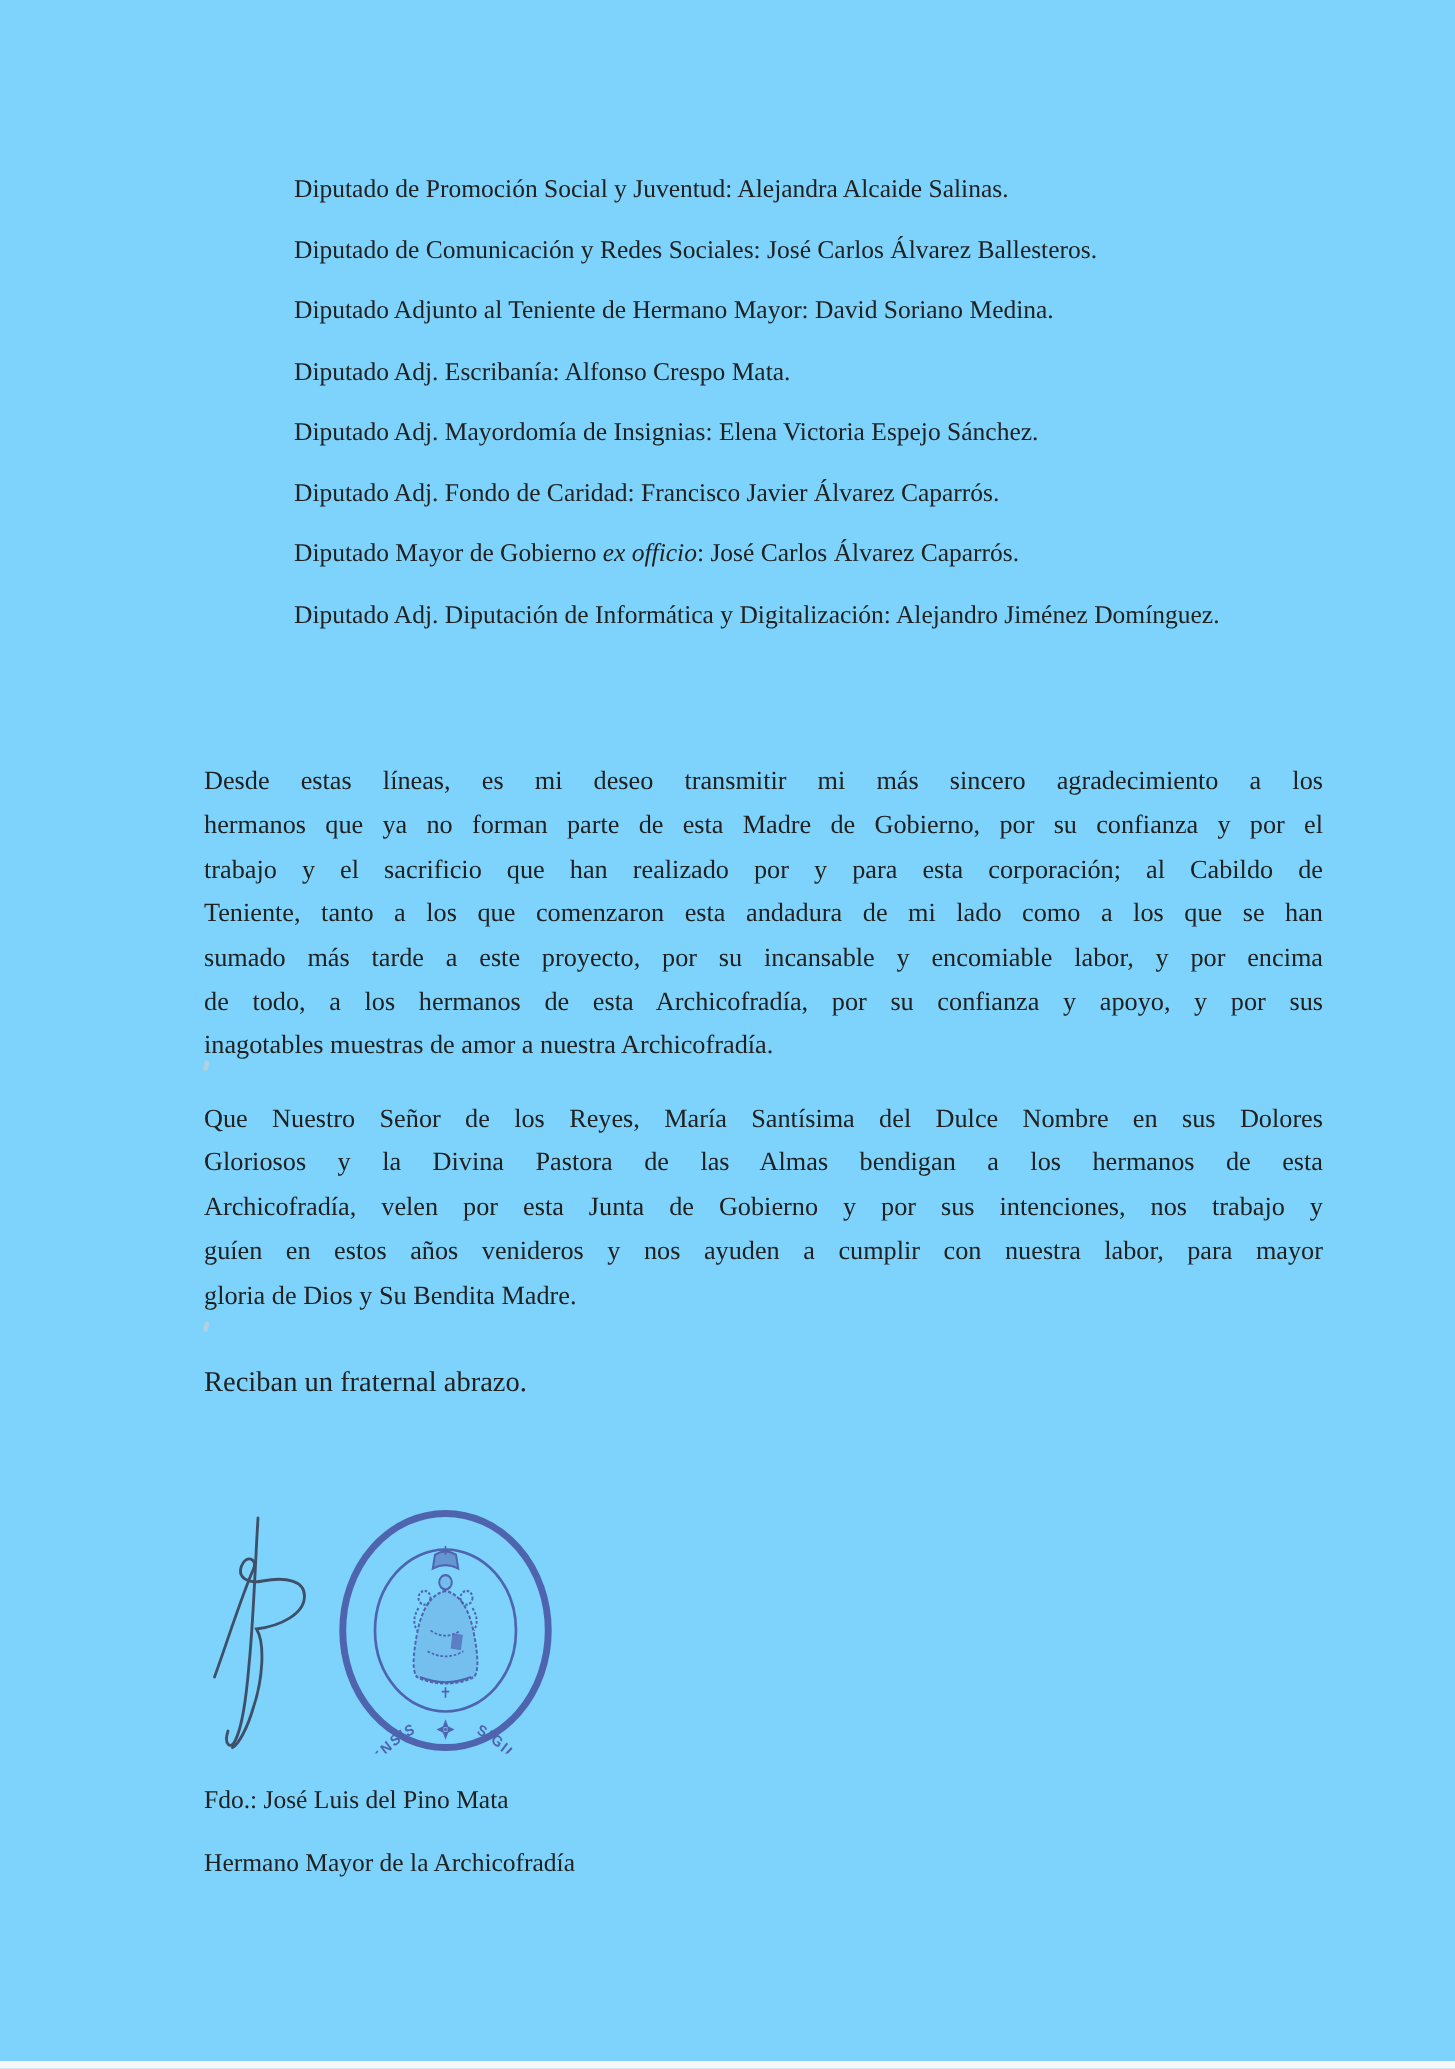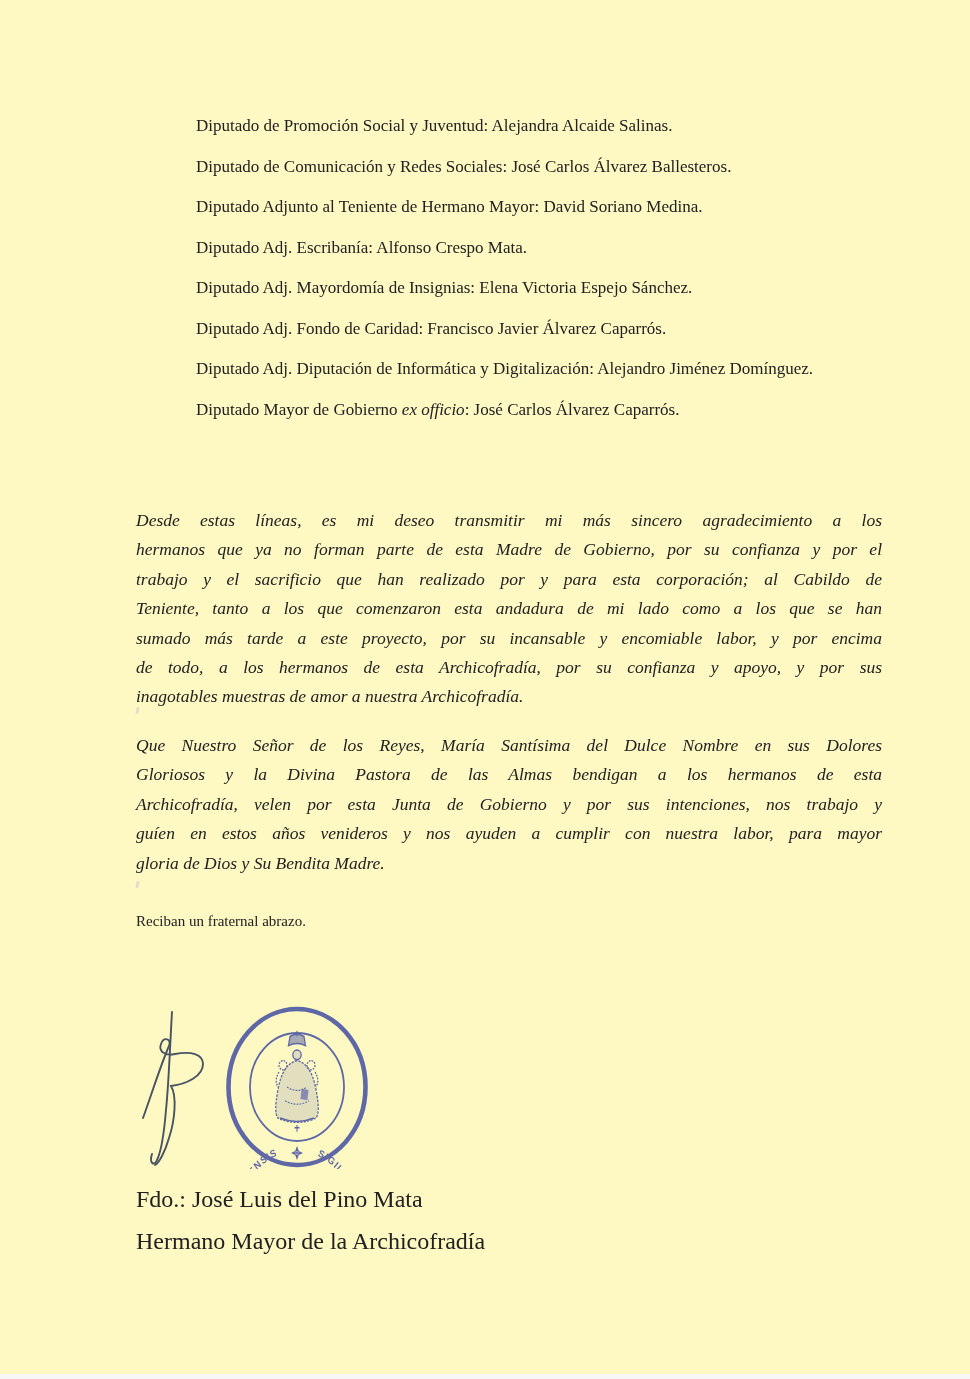--- a/index.html
+++ b/index.html
@@ -1,56 +1,56 @@
 <!DOCTYPE html>
 <html style="--seal: #4a55a4;"><head>
 <meta charset="utf-8">
 <style>
   html,body { margin:0; padding:0; background:#ffffff; }
   .page {
-    position:relative; width:970px; height:1379px; background:#fef9c3;
+    position:relative; width:970px; height:1379px; background:#7dd3fc;
     font-family:"Liberation Serif", serif; color:#212121; overflow:hidden;
   }
   .officials { position:absolute; left:196px; top:106px; }
   .officials p { margin:0; font-size:17px; line-height:40.5px; white-space:nowrap; }
   .officials .it { font-style:italic; }
   .para { position:absolute; left:136px; width:746px; font-size:17.5px; line-height:29.4px; }
-  .para .jline { text-align:justify; text-align-last:justify;font-style:italic; }
+  .para .jline { text-align:justify; text-align-last:justify; }
   .para .jline.last { text-align:center; text-align-last:left; }
   #para-gratitude { top:506px; }
   #para-blessing  { top:731px; }
-  .closing { position:absolute; left:136px; top:907px; font-size:15px; line-height:29.4px; }
+  .closing { position:absolute; left:136px; top:907px; font-size:19px; line-height:29.4px; }
   .stray { position:absolute; left:136px; width:3px; height:7px; background:#d0d0d0;
            opacity:.65; transform:rotate(12deg); border-radius:2px; }
   #stray1 { top:707px; } #stray2 { top:881px; }
   .sig-svg  { position:absolute; left:125px; top:1000px; }
   .seal-svg { position:absolute; left:222px; top:1005px; }
   .seal-stroke { stroke:var(--seal,#4a55a4); fill:none; }
   .seal-fill   { fill:var(--seal,#4a55a4); }
   .ringtext { font-family:"Liberation Sans", sans-serif; font-weight:bold;
               font-size:9px; letter-spacing:0.9px; fill:var(--seal,#4a55a4); }
-  .footer-line { position:absolute; left:136px; font-size:24px; line-height:29.4px; white-space:nowrap; }
+  .footer-line { position:absolute; left:136px; font-size:17px; line-height:29.4px; white-space:nowrap; }
   #fdo-line   { top:1185px; }
   #title-line { top:1227px; }
   .bottom-edge { position:absolute; left:0; bottom:0; width:970px; height:5px; background:#f7f7f8; }
 </style>
 </head>
 <body>
 
 <div class="page">
 
   <div class="officials">
     <p>Diputado de Promoción Social y Juventud: Alejandra Alcaide Salinas.</p>
     <p>Diputado de Comunicación y Redes Sociales: José Carlos Álvarez Ballesteros.</p>
     <p>Diputado Adjunto al Teniente de Hermano Mayor: David Soriano Medina.</p>
     <p>Diputado Adj. Escribanía: Alfonso Crespo Mata.</p>
     <p>Diputado Adj. Mayordomía de Insignias: Elena Victoria Espejo Sánchez.</p>
     <p>Diputado Adj. Fondo de Caridad: Francisco Javier Álvarez Caparrós.</p>
+    <p><span>Diputado Mayor de Gobierno </span><span class="it">ex officio</span><span>: José Carlos Álvarez Caparrós.</span></p>
     <p>Diputado Adj. Diputación de Informática y Digitalización: Alejandro Jiménez Domínguez.</p>
-    <p><span>Diputado Mayor de Gobierno </span><span class="it">ex officio</span><span>: José Carlos Álvarez Caparrós.</span></p>
   </div>
 
   <div class="para" id="para-gratitude">
       <div class="jline">Desde estas líneas, es mi deseo transmitir mi más sincero agradecimiento a los</div>
       <div class="jline">hermanos que ya no forman parte de esta Madre de Gobierno, por su confianza y por el</div>
       <div class="jline">trabajo y el sacrificio que han realizado por y para esta corporación; al Cabildo de</div>
       <div class="jline">Teniente, tanto a los que comenzaron esta andadura de mi lado como a los que se han</div>
       <div class="jline">sumado más tarde a este proyecto, por su incansable y encomiable labor, y por encima</div>
       <div class="jline">de todo, a los hermanos de esta Archicofradía, por su confianza y apoyo, y por sus</div>
       <div class="jline last">inagotables muestras de amor a nuestra Archicofradía.</div>

